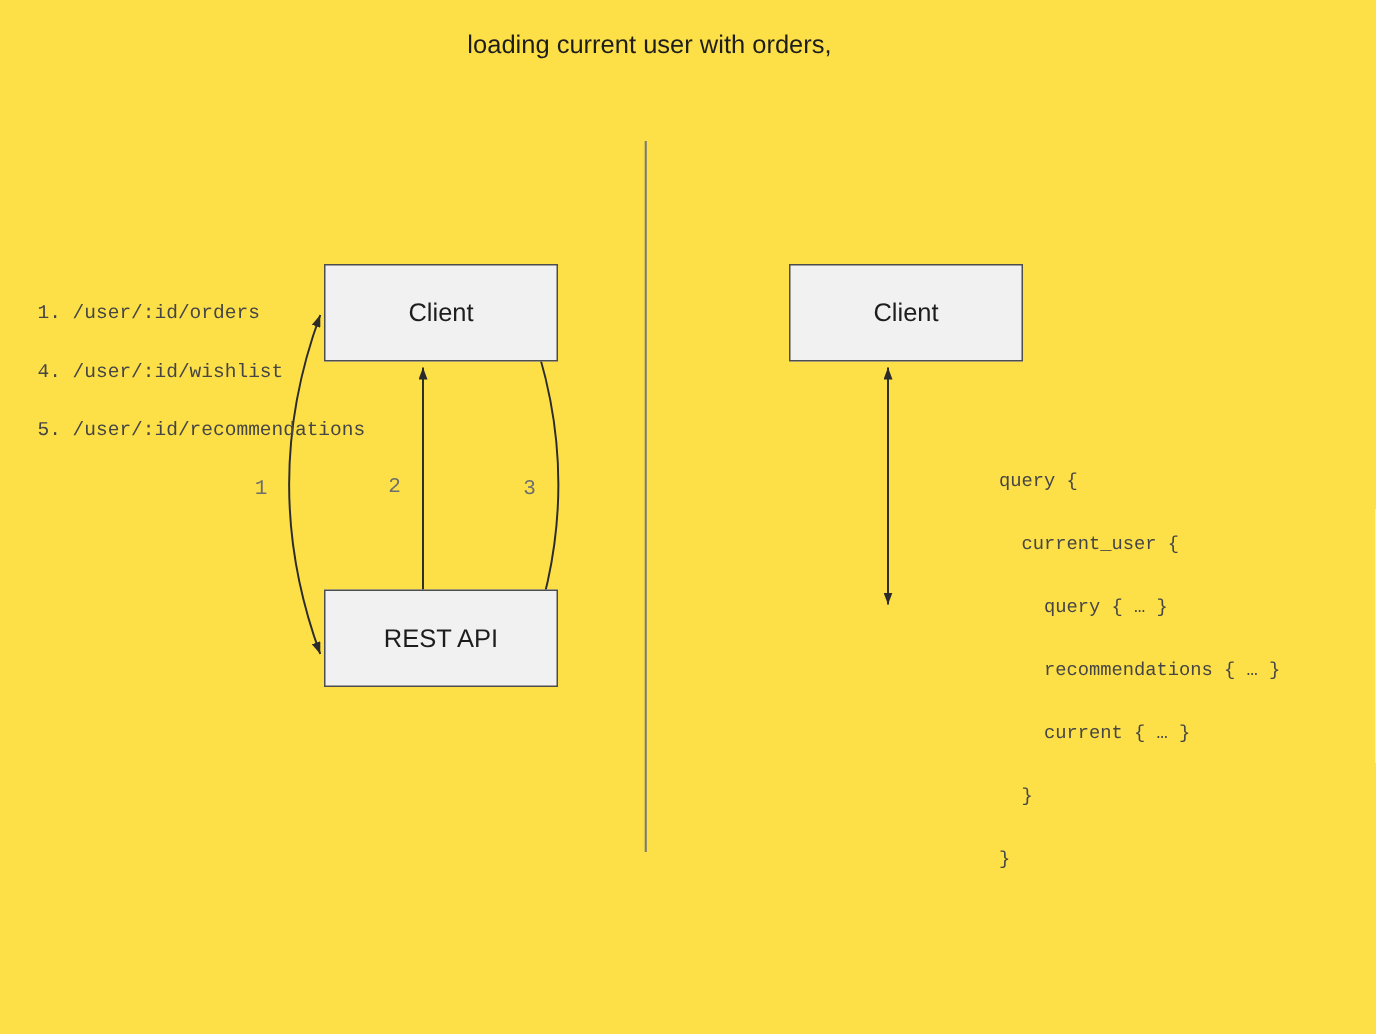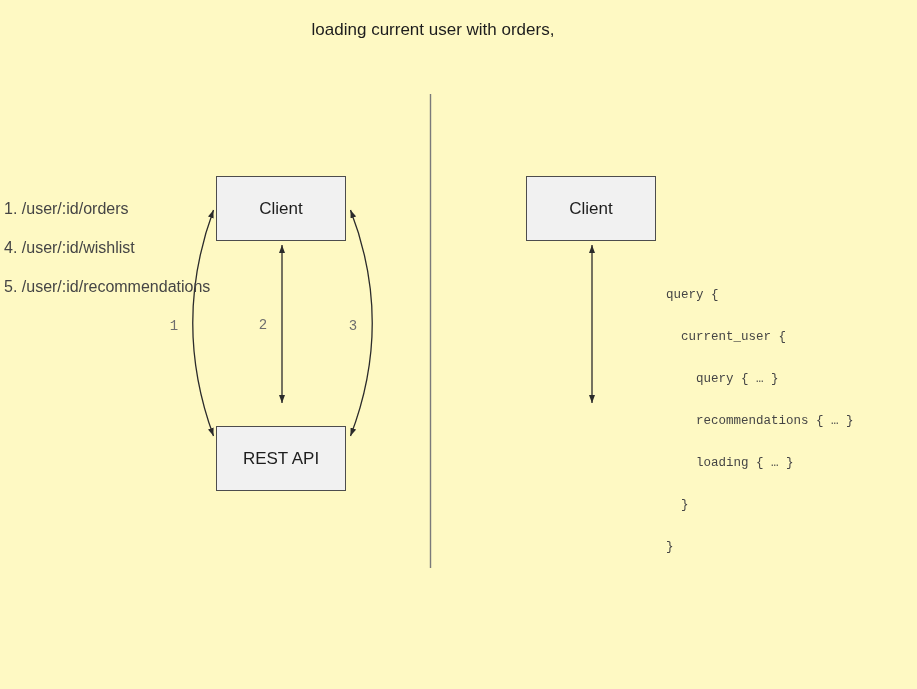--- a/index.html
+++ b/index.html
@@ -5,21 +5,21 @@
   html, body {
     margin: 0;
     padding: 0;
     background: #ffffff;
     font-family: "Liberation Sans", sans-serif;
   }
   .canvas {
     position: relative;
     width: 917px;
     height: 689px;
-    background: #fef9c3;
+    background: #fde047;
     overflow: hidden;
   }
   .title {
     position: absolute;
     left: 183px;
     top: 20px;
     width: 500px;
     text-align: center;
     font-size: 17px;
     line-height: 19.5px;
@@ -39,48 +39,48 @@
     stroke-width: 1.3;
   }
   .divider-line {
     stroke: var(--divider, #7a7a7a);
     stroke-width: 1.4;
   }
   #ah path { fill: var(--arrow, #2b2b2b); }
   .box {
     position: absolute;
     box-sizing: border-box;
-    width: 130px;
+    width: 156px;
     height: 65px;
     background: var(--box-fill, #f1f1f1);
     border: 1.5px solid var(--box-border, #4d4d4d);
     display: flex;
     align-items: center;
     justify-content: center;
     font-size: 17px;
     color: var(--heading-text, #1d1d1d);
   }
   .box-client-left  { left: 216px; top: 176px; }
-  .box-rest-api     { left: 216px; top: 426px; }
+  .box-rest-api     { left: 216px; top: 393px; }
   .box-client-right { left: 526px; top: 176px; }
   .box-graphql-api  { left: 526px; top: 407px; }
   .endpoint-list {
     position: absolute;
-    left: 4px;
+    left: 25px;
     top: 176px;
-    font-family: Liberation Sans, sans-serif;
-    font-size: 16px;
+    font-family: Liberation Mono, monospace;
+    font-size: 13px;
     line-height: 13px;
     color: var(--code-text, #454545);
     white-space: pre;
   }
   .query-block {
     position: absolute;
     left: 666px;
-    top: 260px;
+    top: 286px;
     font-family: "Liberation Mono", monospace;
     font-size: 12.5px;
     line-height: 14px;
     color: var(--code-text, #454545);
     white-space: pre;
   }
   .arrow-label {
     position: absolute;
     transform: translate(-50%, -50%);
     font-family: "Liberation Mono", monospace;
@@ -132,18 +132,18 @@
 
   <div class="box box-client-right">
     <span>Client</span>
   </div>
 
   <div class="query-block">
     <div>query {</div>
     <div>  current_user {</div>
     <div>    query { … }</div>
     <div>    recommendations { … }</div>
-    <div>    loading { … }</div>
+    <div>    current { … }</div>
     <div>  }</div>
     <div>}</div>
   </div>
 
 </div>
 
 </body></html>

